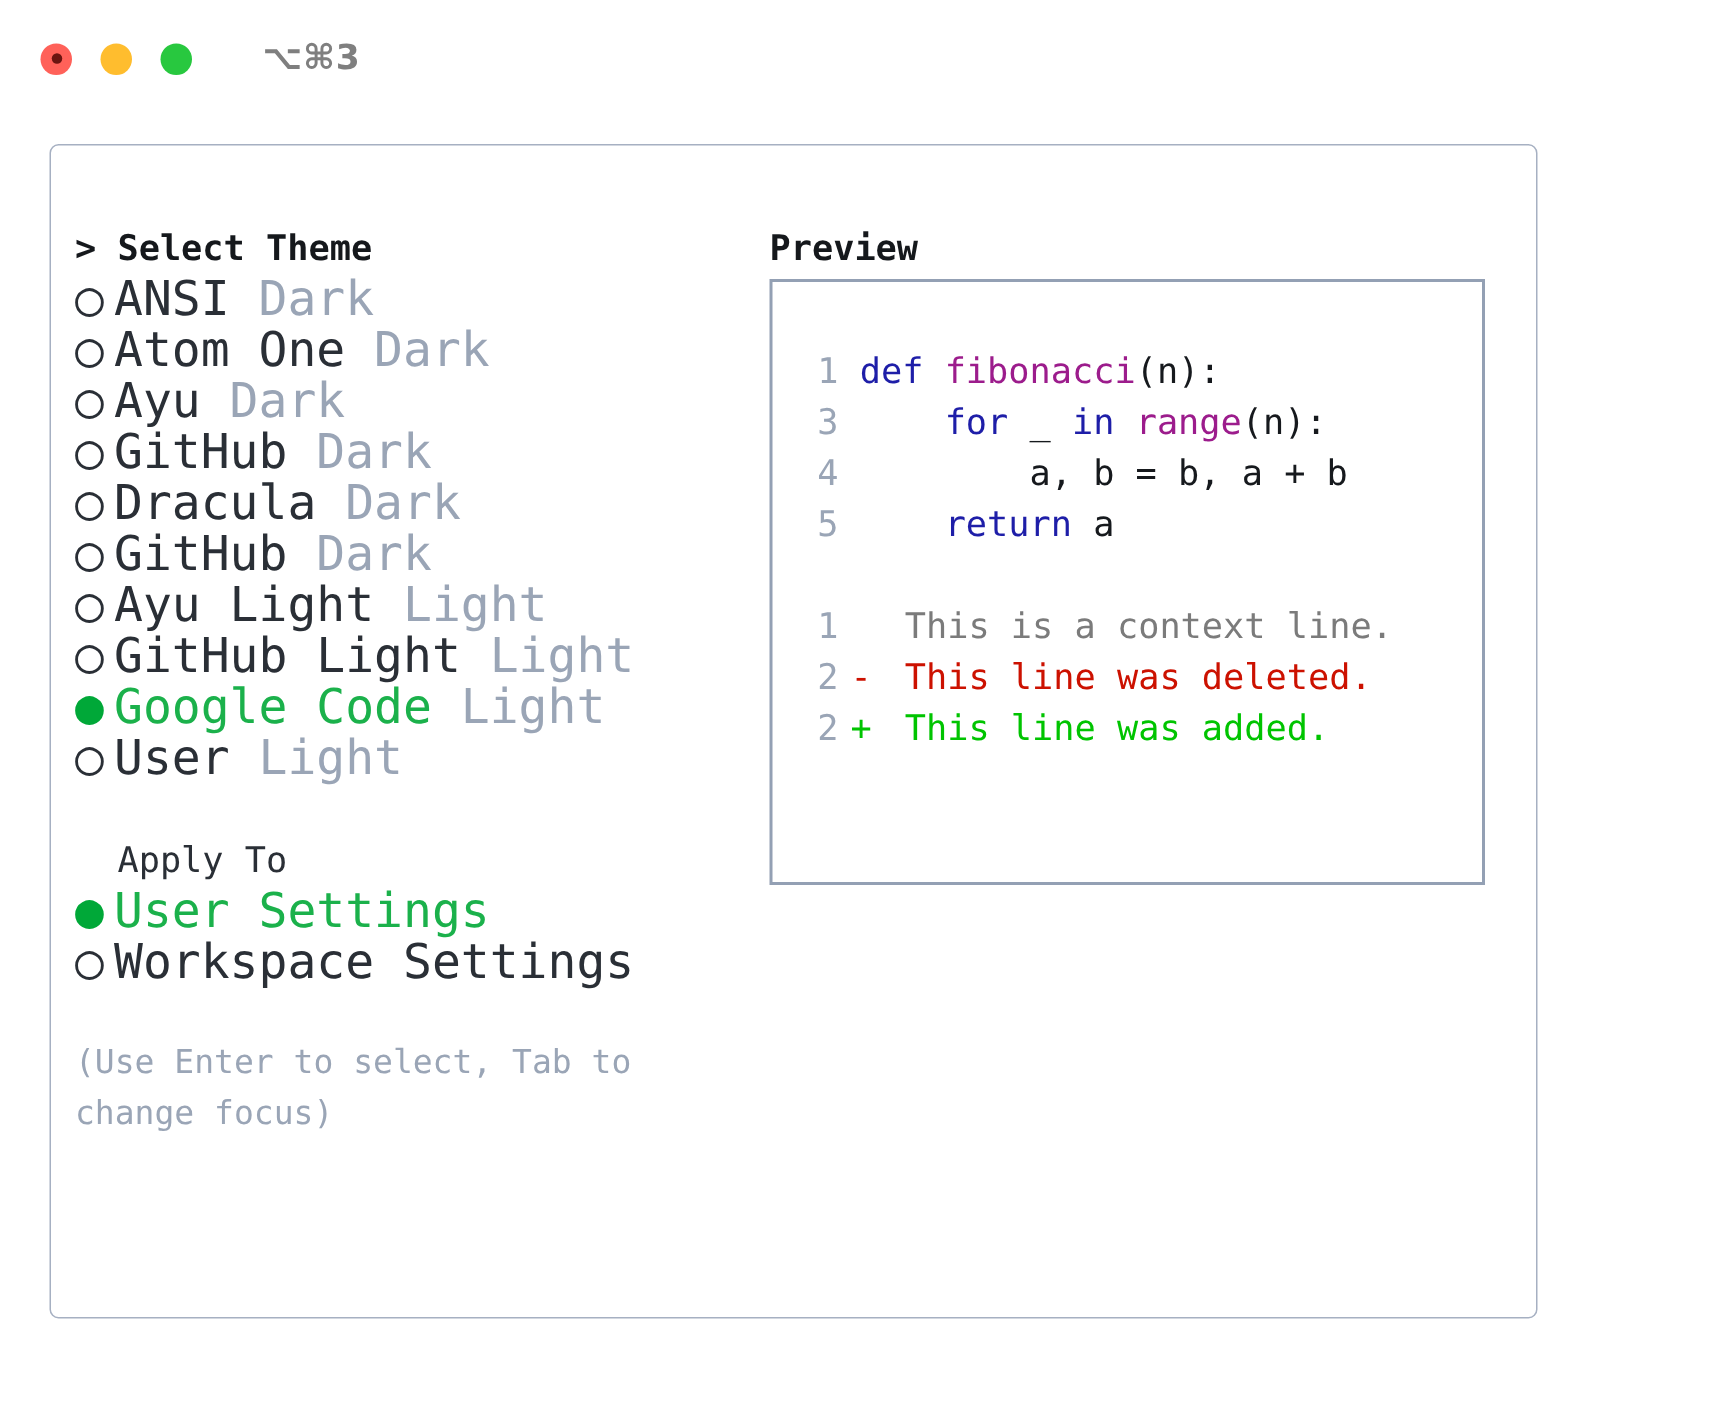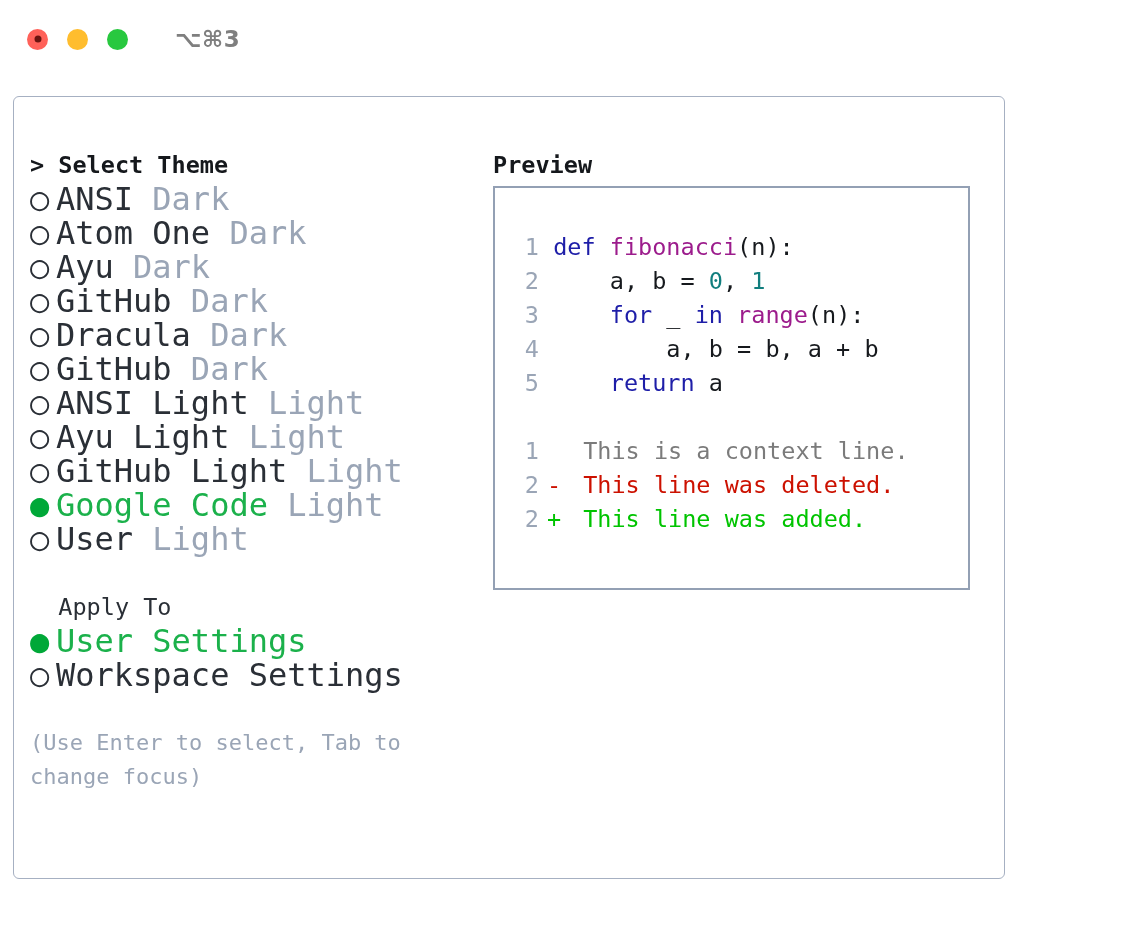--- a/index.html
+++ b/index.html
@@ -65,21 +65,21 @@
     color: #7f7f7f;
     font-size: 23px;
     font-weight: 700;
     letter-spacing: 0.5px;
     font-family: "DejaVu Sans", "Liberation Sans", sans-serif;
   }
 
   
   .panel {
     position: absolute;
-    left: 13px;
+    left: 33px;
     top: 96px;
     width: 992px;
     height: 783px;
     border: 1.6px solid #a6b0c2;
     border-radius: 6px;
     box-sizing: border-box;
     background: #ffffff;
     text-decoration: underline;
   }
 
@@ -211,21 +211,20 @@
 
         <div class="section-header">&gt; Select Theme</div>
 
         <div id="theme-list">
             <div class="opt-row"><span class="marker marker-off">○</span><span class="opt-label">ANSI</span> <span class="opt-suffix">Dark</span></div>
             <div class="opt-row"><span class="marker marker-off">○</span><span class="opt-label">Atom One</span> <span class="opt-suffix">Dark</span></div>
             <div class="opt-row"><span class="marker marker-off">○</span><span class="opt-label">Ayu</span> <span class="opt-suffix">Dark</span></div>
             <div class="opt-row"><span class="marker marker-off">○</span><span class="opt-label">GitHub</span> <span class="opt-suffix">Dark</span></div>
             <div class="opt-row"><span class="marker marker-off">○</span><span class="opt-label">Dracula</span> <span class="opt-suffix">Dark</span></div>
             <div class="opt-row"><span class="marker marker-off">○</span><span class="opt-label">GitHub</span> <span class="opt-suffix">Dark</span></div>
-            <div class="opt-row"><span class="marker marker-off">○</span><span class="opt-label">ANSI Light</span> <span class="opt-suffix">Light</span></div>
             <div class="opt-row"><span class="marker marker-off">○</span><span class="opt-label">Ayu Light</span> <span class="opt-suffix">Light</span></div>
             <div class="opt-row"><span class="marker marker-off">○</span><span class="opt-label">GitHub Light</span> <span class="opt-suffix">Light</span></div>
             <div class="opt-row"><span class="marker marker-on">●</span><span class="opt-label sel">Google Code</span> <span class="opt-suffix">Light</span></div>
             <div class="opt-row"><span class="marker marker-off">○</span><span class="opt-label">User</span> <span class="opt-suffix">Light</span></div>
           </div>
 
         <div class="spacer-row"></div>
 
         <div class="section-header" style="font-weight:400;color:#2a2f36;">  Apply To</div>
 
@@ -239,21 +238,20 @@
         <div class="hint">(Use Enter to select, Tab to change focus)</div>
       </div>
 
       <div class="right-col">
         <div class="preview-title">Preview</div>
 
         <div class="preview-box">
           <div class="code-area">
             <div id="code-block">
                 <div class="code-line"><span class="ln">1</span> <span class="code-txt tok-kw">def</span><span class="code-txt tok-pl"> </span><span class="code-txt tok-fn">fibonacci</span><span class="code-txt tok-pl">(n):</span></div>
-                <div class="code-line"><span class="ln">2</span> <span class="code-txt tok-pl">    a, b = </span><span class="code-txt tok-num">0</span><span class="code-txt tok-pl">, </span><span class="code-txt tok-num">1</span></div>
                 <div class="code-line"><span class="ln">3</span> <span class="code-txt tok-pl">    </span><span class="code-txt tok-kw">for</span><span class="code-txt tok-pl"> _ </span><span class="code-txt tok-kw">in</span><span class="code-txt tok-pl"> </span><span class="code-txt tok-fn">range</span><span class="code-txt tok-pl">(n):</span></div>
                 <div class="code-line"><span class="ln">4</span> <span class="code-txt tok-pl">        a, b = b, a + b</span></div>
                 <div class="code-line"><span class="ln">5</span> <span class="code-txt tok-pl">    </span><span class="code-txt tok-kw">return</span><span class="code-txt tok-pl"> a</span></div>
               </div>
             <div class="diff-gap"></div>
             <div id="diff-block">
                 <div class="code-line"><span class="ln">1</span><span class="diff-mark diff-ctx"> </span> <span class="diff-ctx">This is a context line.</span></div>
                 <div class="code-line"><span class="ln">2</span><span class="diff-mark diff-del">-</span> <span class="diff-del">This line was deleted.</span></div>
                 <div class="code-line"><span class="ln">2</span><span class="diff-mark diff-add">+</span> <span class="diff-add">This line was added.</span></div>
               </div>

